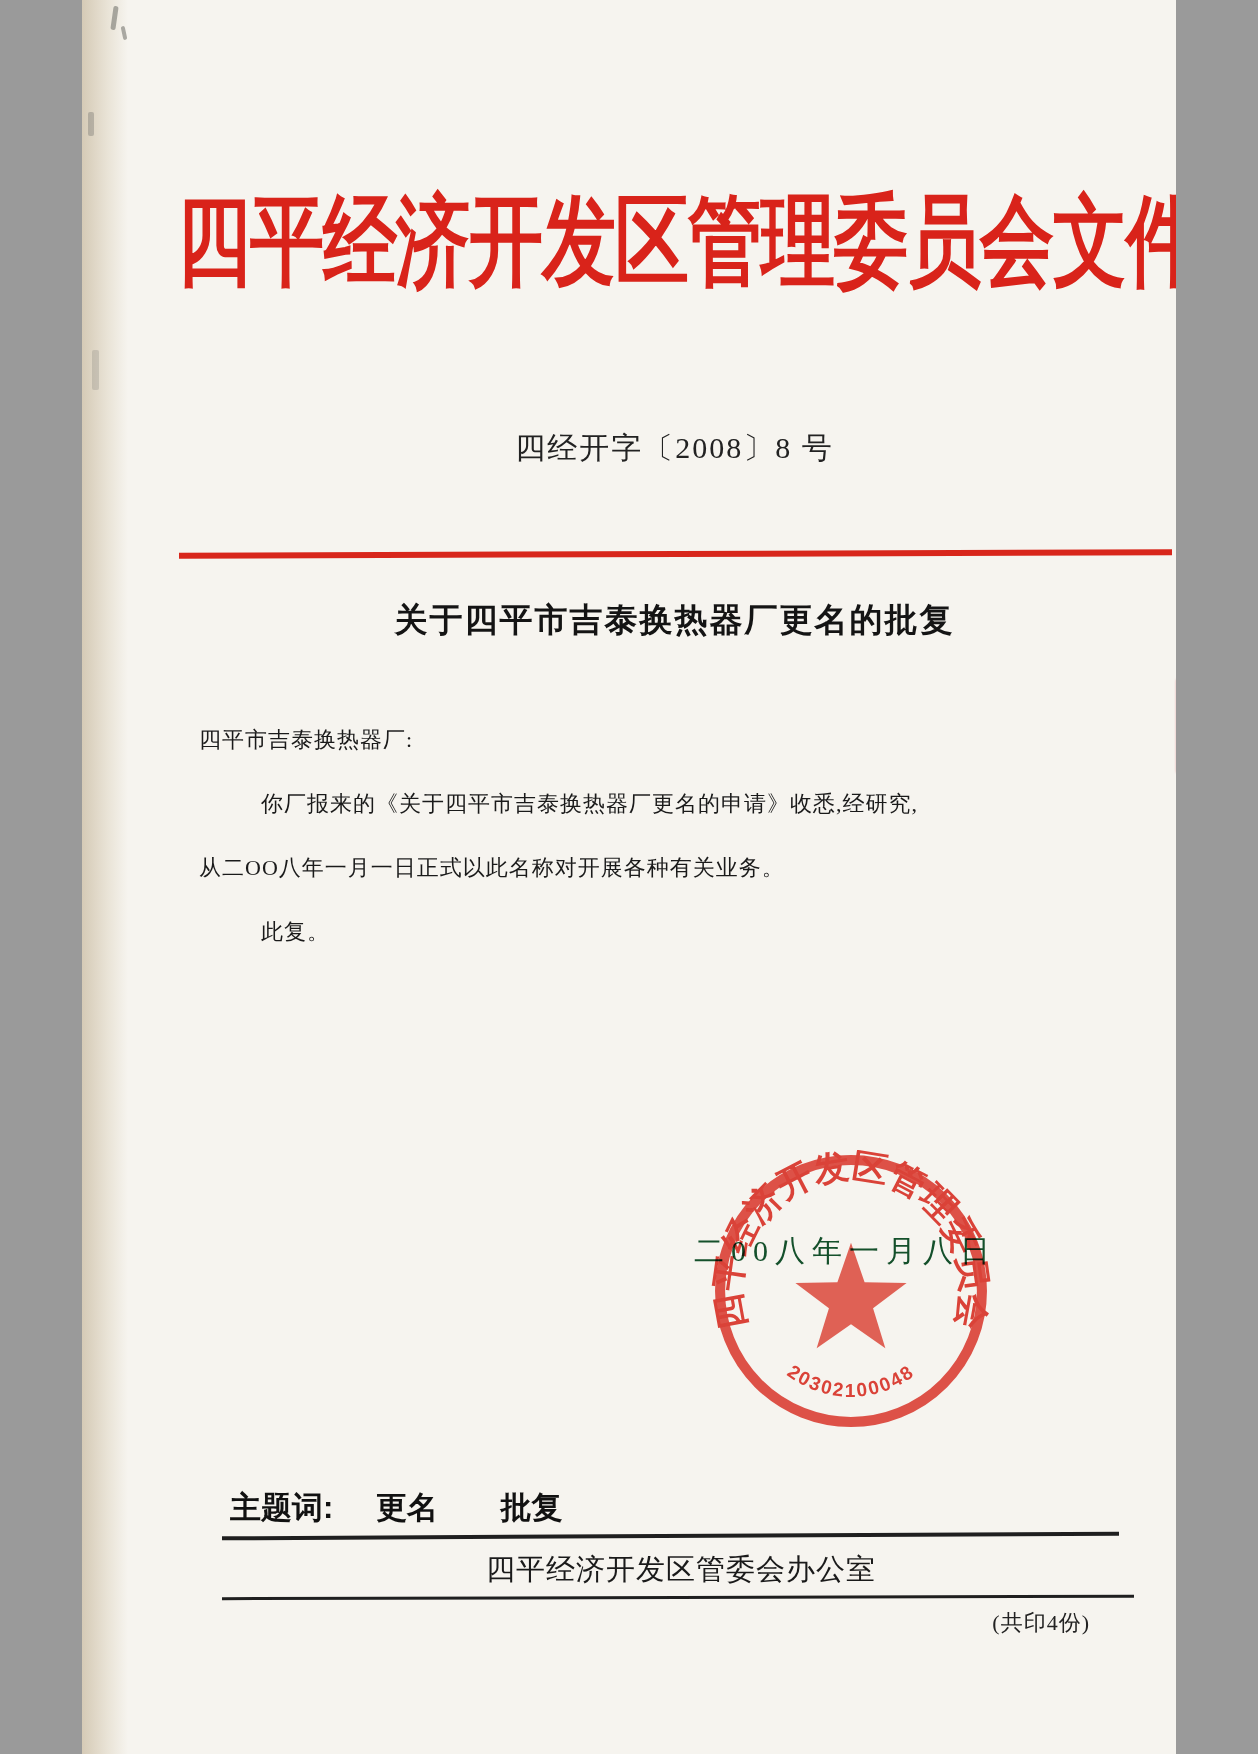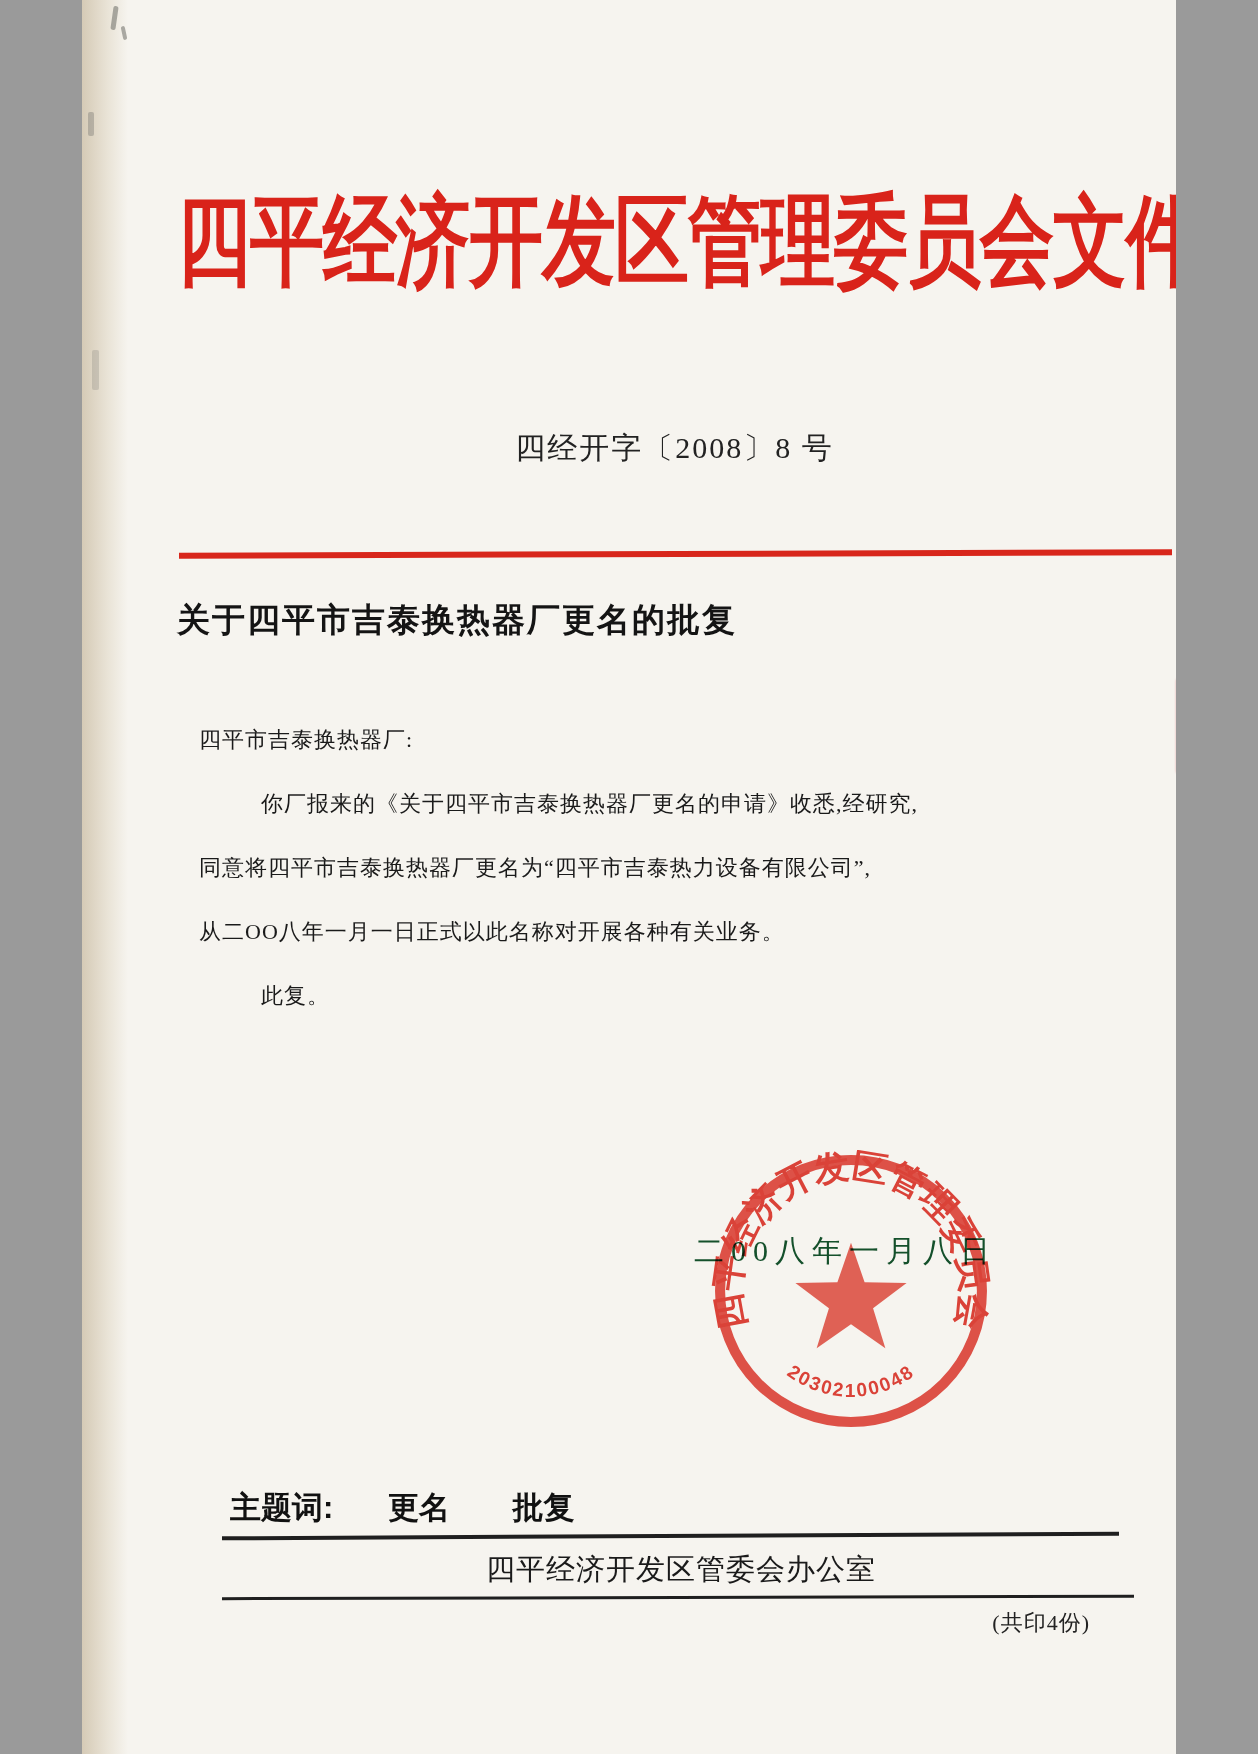--- a/index.html
+++ b/index.html
@@ -38,21 +38,21 @@
   }
   .doc-number{
     position:absolute;top:428px;left:0;width:100%;
     text-align:center;font-size:30px;letter-spacing:2px;color:#222;
   }
   .red-rule{
     position:absolute;top:551px;left:2px;width:993px;height:6px;
     background:#d8261b;transform:rotate(-0.2deg);
   }
   .doc-title{
-    position:absolute;top:598px;left:0;width:100%;
+    position:absolute;top:598px;left:0;width:100%;text-align:center;
     font-family:Liberation Mono, monospace;
     font-weight:bold;font-size:33px;letter-spacing:2px;color:#141414;
   }
   .body-block{
     position:absolute;top:708px;left:22px;right:0;
     font-size:22px;letter-spacing:1px;color:#1a1a1a;
   }
   .body-line{line-height:64px;white-space:nowrap;}
   .body-line.indent{padding-left:62px;}
 
@@ -64,21 +64,21 @@
     position:absolute;left:612px;top:1231px;width:340px;
     font-size:30px;letter-spacing:7px;color:#14532d;white-space:nowrap;
     mix-blend-mode:multiply;
   }
 
   .subject-row{
     position:absolute;left:148px;top:1487px;
     font-family:"Liberation Sans","DejaVu Sans",sans-serif;
     font-weight:bold;font-size:31px;color:#111;white-space:nowrap;
   }
-  .subject-label{margin-right:46px;}
+  .subject-label{margin-right:34px;}
   .subject-term1{margin-right:54px;}
   .hr1{
     position:absolute;left:140px;top:1534px;width:897px;height:4px;
     background:#1f1f1f;transform:rotate(-0.3deg);
   }
   .issue-row{
     position:absolute;left:148px;top:1550px;width:902px;
     display:flex;justify-content:center;align-items:baseline;
     font-size:29px;letter-spacing:1px;color:#1a1a1a;white-space:nowrap;
   }
@@ -108,21 +108,20 @@
 
     <div class="doc-number">四经开字〔2008〕8 号</div>
 
     <div class="red-rule"></div>
 
     <div class="doc-title">关于四平市吉泰换热器厂更名的批复</div>
 
     <div class="body-block">
       <div class="body-line">四平市吉泰换热器厂:</div>
       <div class="body-line indent">你厂报来的《关于四平市吉泰换热器厂更名的申请》收悉,经研究,</div>
-      <div class="body-line">同意将四平市吉泰换热器厂更名为“四平市吉泰热力设备有限公司”,</div>
       <div class="body-line">从二OO八年一月一日正式以此名称对开展各种有关业务。</div>
       <div class="body-line indent">此复。</div>
     </div>
   </div>
 
   <svg class="stamp" viewBox="0 0 280 280" xmlns="http://www.w3.org/2000/svg">
     <defs>
       <path id="ringTop" d="M 37 177 A 110 110 0 1 1 243 177" fill="none"></path>
       <path id="ringBottom" d="M 79.8 226 A 105 105 0 0 0 200.2 226" fill="none"></path>
     </defs>

